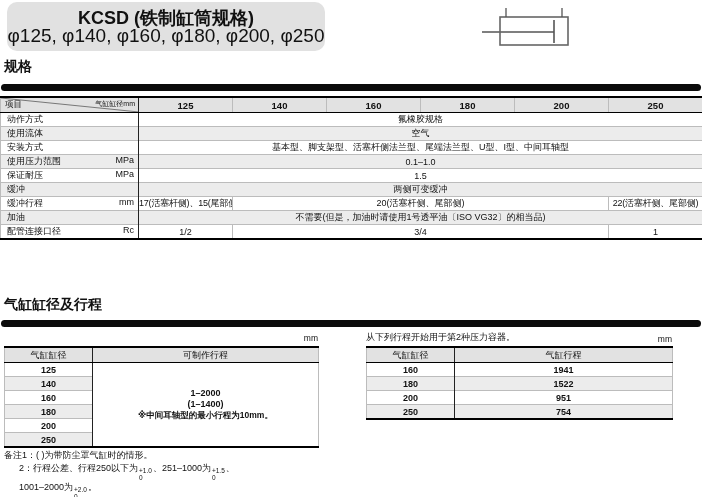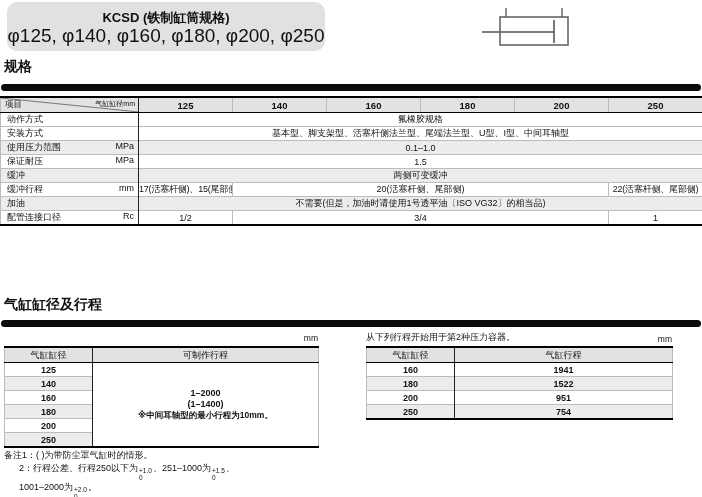--- a/index.html
+++ b/index.html
@@ -7,21 +7,21 @@
     width:702px;height:497px;position:relative;background:#ffffff;
     font-family:"Liberation Sans","DejaVu Sans",sans-serif;color:#111;
     overflow:hidden;
   }
   
   .header-box{
     position:absolute;left:7px;top:2px;width:318px;height:49px;
     background:#e1e1e1;border-radius:10px;
     display:flex;flex-direction:column;align-items:center;justify-content:center;
   }
-  .header-title{font-size:13px;font-weight:bold;line-height:18px;}
+  .header-title{font-size:18px;font-weight:bold;line-height:18px;}
   .header-sub{font-size:19px;font-weight:normal;line-height:17px;}
   .cyl{position:absolute;left:420px;top:2px;}
   
   .sec-title{position:absolute;left:4px;font-size:14px;font-weight:bold;}
   #spec-title{top:58px;}
   #bs-title{top:296px;}
   .bar{position:absolute;left:1px;width:700px;height:7px;background:#0b0b0b;border-radius:4px;}
   #bar1{top:84px;}
   #bar2{top:320px;}
   
@@ -120,20 +120,29 @@
   <tbody>
     <tr>
       <td class="label-cell">
           <div class="label-inner">
             <span>动作方式</span>
             <span></span>
           </div>
         </td>
       <td colspan="6">氟橡胶规格</td>
     </tr>
+    <tr class="alt">
+      <td class="label-cell">
+          <div class="label-inner">
+            <span>使用流体</span>
+            <span></span>
+          </div>
+        </td>
+      <td colspan="6">空气</td>
+    </tr>
     <tr>
       <td class="label-cell">
           <div class="label-inner">
             <span>安装方式</span>
             <span></span>
           </div>
         </td>
       <td colspan="6">基本型、脚支架型、活塞杆侧法兰型、尾端法兰型、U型、I型、中间耳轴型</td>
     </tr>
     <tr class="alt">

